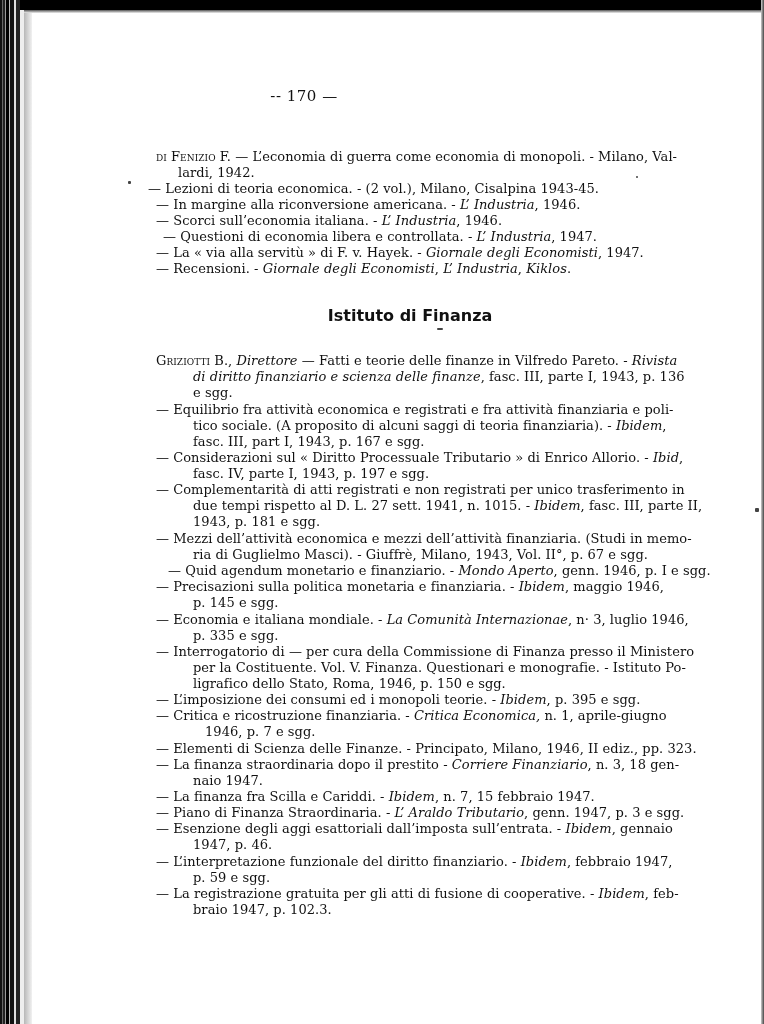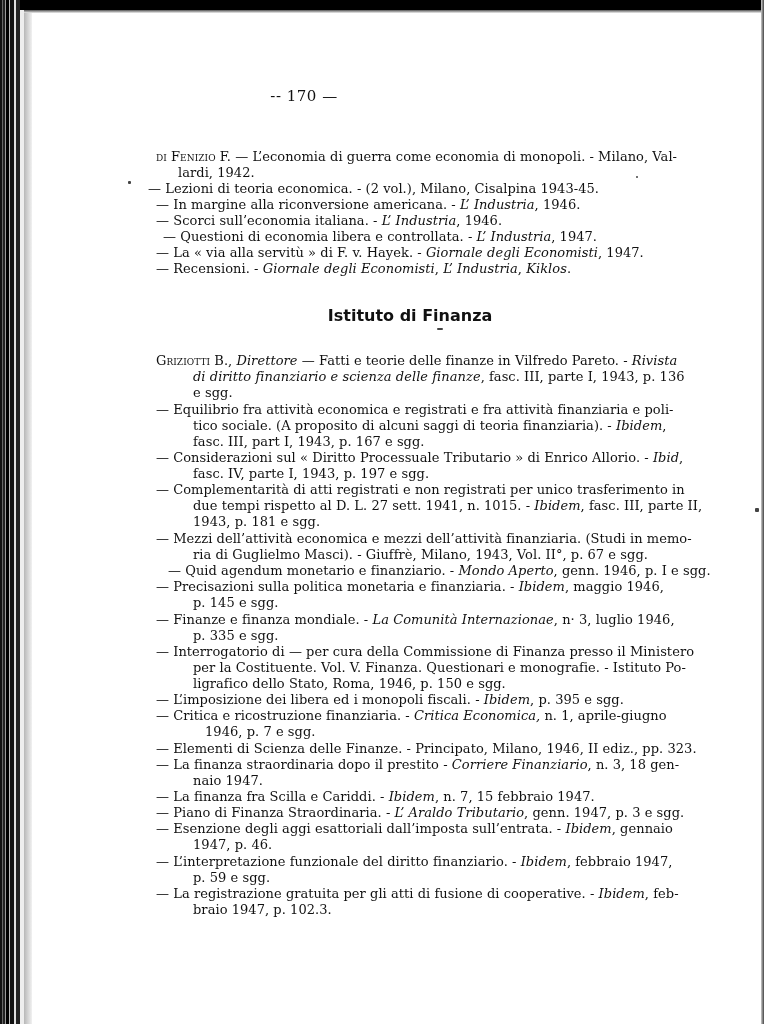--- a/index.html
+++ b/index.html
@@ -82,26 +82,26 @@
     <div class="line" style="top: 450px; left: 156px;"><span>— Considerazioni sul « Diritto Processuale Tributario » di Enrico Allorio. - </span><i>Ibid</i><span>,</span></div>
     <div class="line" style="top: 466px; left: 193px;"><span>fasc. IV, parte I, 1943, p. 197 e sgg.</span></div>
     <div class="line" style="top: 482px; left: 156px;"><span>— Complementarità di atti registrati e non registrati per unico trasferimento in</span></div>
     <div class="line" style="top: 498px; left: 193px;"><span>due tempi rispetto al D. L. 27 sett. 1941, n. 1015. - </span><i>Ibidem</i><span>, fasc. III, parte II,</span></div>
     <div class="line" style="top: 514px; left: 193px;"><span>1943, p. 181 e sgg.</span></div>
     <div class="line" style="top: 531px; left: 156px;"><span>— Mezzi dell’attività economica e mezzi dell’attività finanziaria. (Studi in memo-</span></div>
     <div class="line" style="top: 547px; left: 193px; text-align: right;"><span>ria di Guglielmo Masci). - Giuffrè, Milano, 1943, Vol. II°, p. 67 e sgg.</span></div>
     <div class="line" style="top: 563px; left: 168px;"><span>— Quid agendum monetario e finanziario. - </span><i>Mondo Aperto</i><span>, genn. 1946, p. I e sgg.</span></div>
     <div class="line" style="top: 579px; left: 156px;"><span>— Precisazioni sulla politica monetaria e finanziaria. - </span><i>Ibidem</i><span>, maggio 1946,</span></div>
     <div class="line" style="top: 595px; left: 193px;"><span>p. 145 e sgg.</span></div>
-    <div class="line" style="top: 612px; left: 156px;"><span>— Finanze e finanza mondiale. - </span><i>La Comunità Internazionae</i><span>, n· 3, luglio 1946,</span></div>
+    <div class="line" style="top: 612px; left: 156px;"><span>— Economia e italiana mondiale. - </span><i>La Comunità Internazionae</i><span>, n· 3, luglio 1946,</span></div>
     <div class="line" style="top: 628px; left: 193px;"><span>p. 335 e sgg.</span></div>
     <div class="line" style="top: 644px; left: 156px;"><span>— Interrogatorio di — per cura della Commissione di Finanza presso il Ministero</span></div>
     <div class="line" style="top: 660px; left: 193px;"><span>per la Costituente. Vol. V. Finanza. Questionari e monografie. - Istituto Po-</span></div>
     <div class="line" style="top: 676px; left: 193px;"><span>ligrafico dello Stato, Roma, 1946, p. 150 e sgg.</span></div>
-    <div class="line" style="top: 692px; left: 156px;"><span>— L’imposizione dei libera ed i monopoli fiscali. - </span><i>Ibidem</i><span>, p. 395 e sgg.</span></div>
+    <div class="line" style="top: 692px; left: 156px;"><span>— L’imposizione dei consumi ed i monopoli teorie. - </span><i>Ibidem</i><span>, p. 395 e sgg.</span></div>
     <div class="line" style="top: 708px; left: 156px;"><span>— Critica e ricostruzione finanziaria. - </span><i>Critica Economica,</i><span> n. 1, aprile-giugno</span></div>
     <div class="line" style="top: 724px; left: 193px; margin-left: 12px;"><span>1946, p. 7 e sgg.</span></div>
     <div class="line" style="top: 741px; left: 156px;"><span>— Elementi di Scienza delle Finanze. - Principato, Milano, 1946, II ediz., pp. 323.</span></div>
     <div class="line" style="top: 757px; left: 156px; text-align: center;"><span>— La finanza straordinaria dopo il prestito - </span><i>Corriere Finanziario</i><span>, n. 3, 18 gen-</span></div>
     <div class="line" style="top: 773px; left: 193px;"><span>naio 1947.</span></div>
     <div class="line" style="top: 789px; left: 156px;"><span>— La finanza fra Scilla e Cariddi. - </span><i>Ibidem</i><span>, n. 7, 15 febbraio 1947.</span></div>
     <div class="line" style="top: 805px; left: 156px;"><span>— Piano di Finanza Straordinaria. - </span><i>L’ Araldo Tributario</i><span>, genn. 1947, p. 3 e sgg.</span></div>
     <div class="line" style="top: 821px; left: 156px;"><span>— Esenzione degli aggi esattoriali dall’imposta sull’entrata. - </span><i>Ibidem</i><span>, gennaio</span></div>
     <div class="line" style="top: 837px; left: 193px;"><span>1947, p. 46.</span></div>
     <div class="line" style="top: 854px; left: 156px;"><span>— L’interpretazione funzionale del diritto finanziario. - </span><i>Ibidem</i><span>, febbraio 1947,</span></div>

